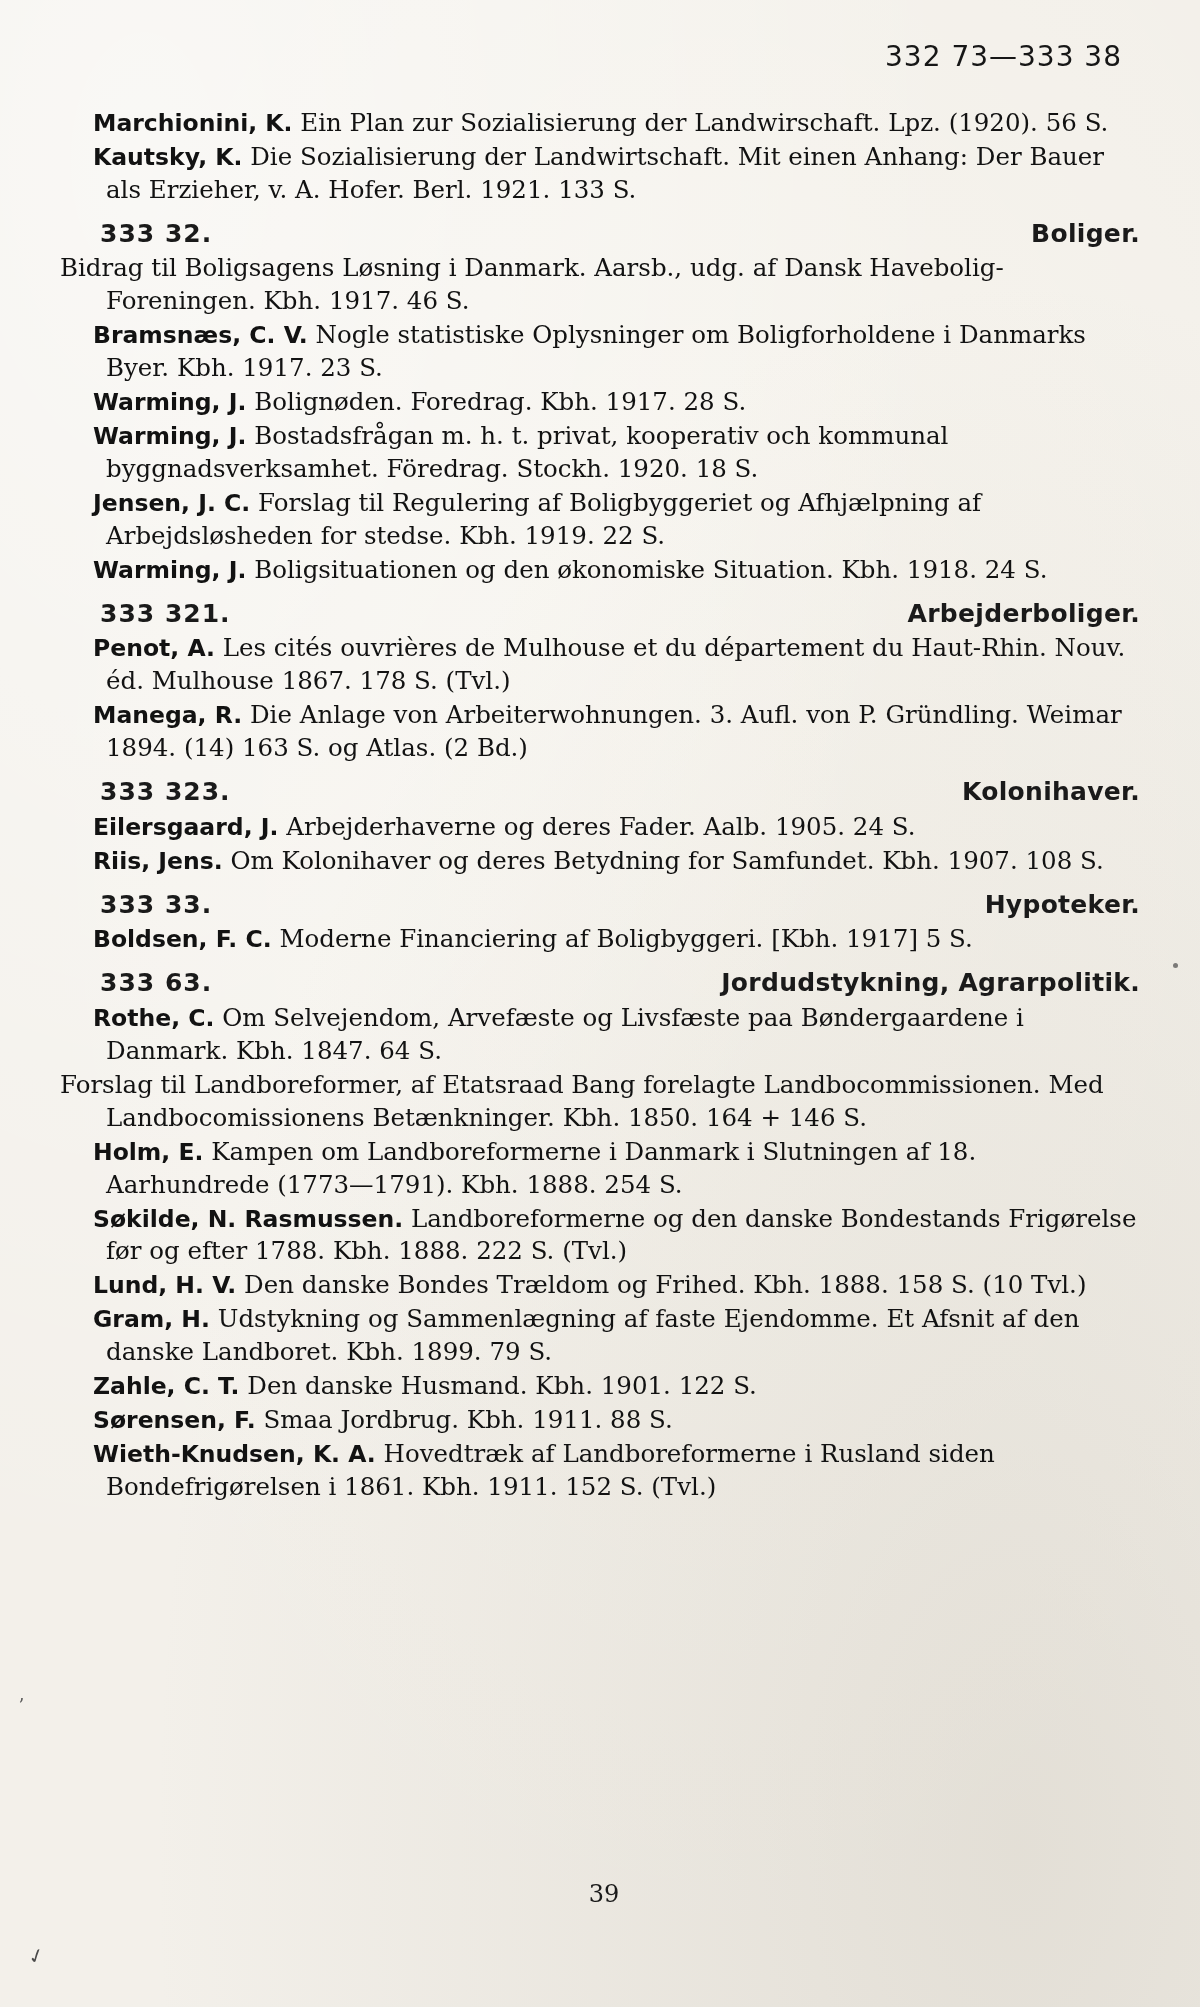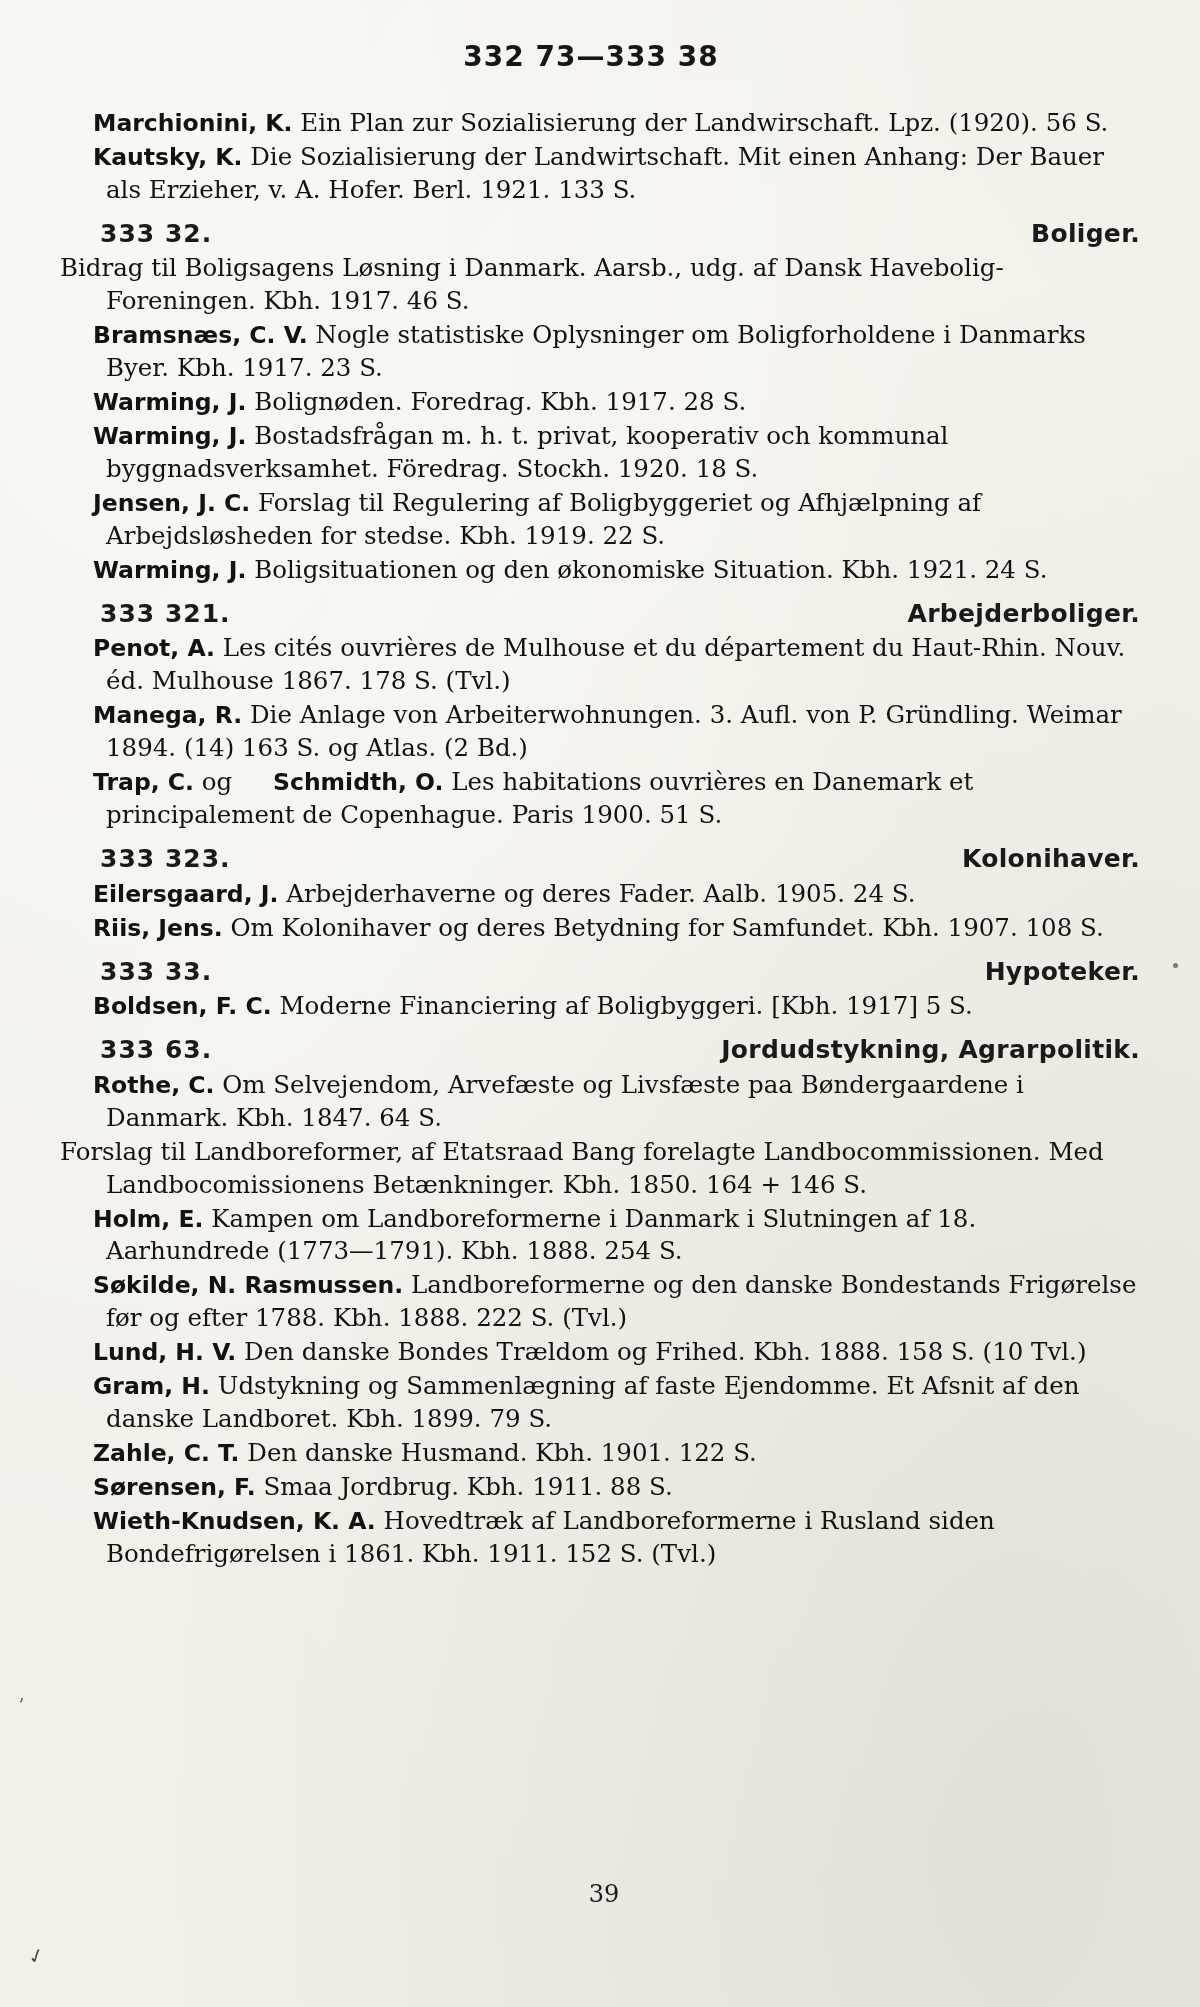--- a/index.html
+++ b/index.html
@@ -33,23 +33,23 @@
       radial-gradient(ellipse at 60% 40%, rgba(255,253,246,0.35), rgba(255,255,255,0) 70%);
     pointer-events: none;
   }
   .content {
     position: absolute;
     left: 60px;
     top: 40px;
     width: 1080px;
   }
   .header-ref {
-    text-align: center;
+    text-align: right;
     font-family: "DejaVu Sans", sans-serif;
-    font-weight: bold;
+    font-weight: normal;
     font-size: 28px;
     letter-spacing: 1px;
     color: #161616;
     padding-right: 18px;
     margin-bottom: 34px;
   }
   .entries {
     font-size: 24.5px;
     line-height: 1.345;
   }
@@ -137,28 +137,27 @@
         <div class="entry"><span class="au">Kautsky, K.</span> <span class="tx">Die Sozialisierung der Landwirtschaft. Mit einen Anhang: Der Bauer als Erzieher, v. A. Hofer. Berl. 1921. 133 S.</span></div>
         <div class="section">
           <span class="num">333 32.</span>
           <span class="title">Boliger.</span>
         </div>
         <div class="entry"><span class="tx">Bidrag til Boligsagens Løsning i Danmark. Aarsb., udg. af Dansk Havebolig-Foreningen. Kbh. 1917. 46 S.</span></div>
         <div class="entry"><span class="au">Bramsnæs, C. V.</span> <span class="tx">Nogle statistiske Oplysninger om Boligforholdene i Danmarks Byer. Kbh. 1917. 23 S.</span></div>
         <div class="entry"><span class="au">Warming, J.</span> <span class="tx">Bolignøden. Foredrag. Kbh. 1917. 28 S.</span></div>
         <div class="entry"><span class="au">Warming, J.</span> <span class="tx">Bostadsfrågan m. h. t. privat, kooperativ och kommunal byggnadsverksamhet. Föredrag. Stockh. 1920. 18 S.</span></div>
         <div class="entry"><span class="au">Jensen, J. C.</span> <span class="tx">Forslag til Regulering af Boligbyggeriet og Afhjælpning af Arbejdsløsheden for stedse. Kbh. 1919. 22 S.</span></div>
-        <div class="entry"><span class="au">Warming, J.</span> <span class="tx">Boligsituationen og den økonomiske Situation. Kbh. 1921. 24 S.</span></div>
+        <div class="entry"><span class="au">Warming, J.</span> <span class="tx">Boligsituationen og den økonomiske Situation. Kbh. 1918. 24 S.</span></div>
         <div class="section">
           <span class="num">333 321.</span>
           <span class="title">Arbejderboliger.</span>
         </div>
         <div class="entry"><span class="au">Penot, A.</span> <span class="tx">Les cités ouvrières de Mulhouse et du département du Haut-Rhin. Nouv. éd. Mulhouse 1867. 178 S. (Tvl.)</span></div>
         <div class="entry"><span class="au">Manega, R.</span> <span class="tx">Die Anlage von Arbeiterwohnungen. 3. Aufl. von P. Gründling. Weimar 1894. (14) 163 S. og Atlas. (2 Bd.)</span></div>
-        <div class="entry"><span class="au">Trap, C.</span> <span class="tx">og </span><span class="au">Schmidth, O.</span> <span class="tx">Les habitations ouvrières en Danemark et principalement de Copenhague. Paris 1900. 51 S.</span></div>
         <div class="section">
           <span class="num">333 323.</span>
           <span class="title">Kolonihaver.</span>
         </div>
         <div class="entry"><span class="au">Eilersgaard, J.</span> <span class="tx">Arbejderhaverne og deres Fader. Aalb. 1905. 24 S.</span></div>
         <div class="entry"><span class="au">Riis, Jens.</span> <span class="tx">Om Kolonihaver og deres Betydning for Samfundet. Kbh. 1907. 108 S.</span></div>
         <div class="section">
           <span class="num">333 33.</span>
           <span class="title">Hypoteker.</span>
         </div>

